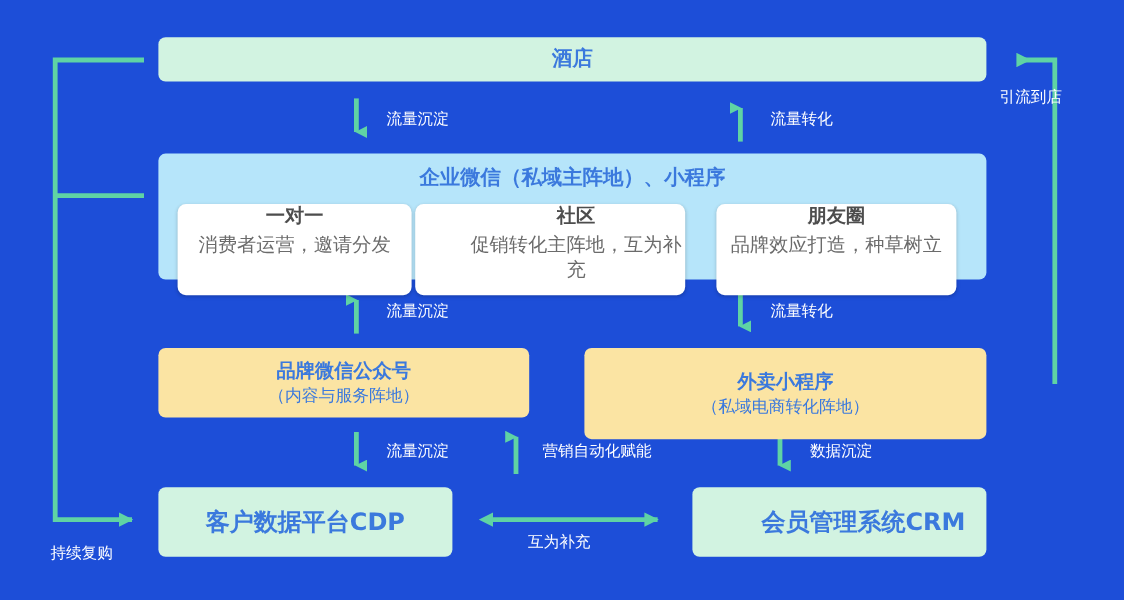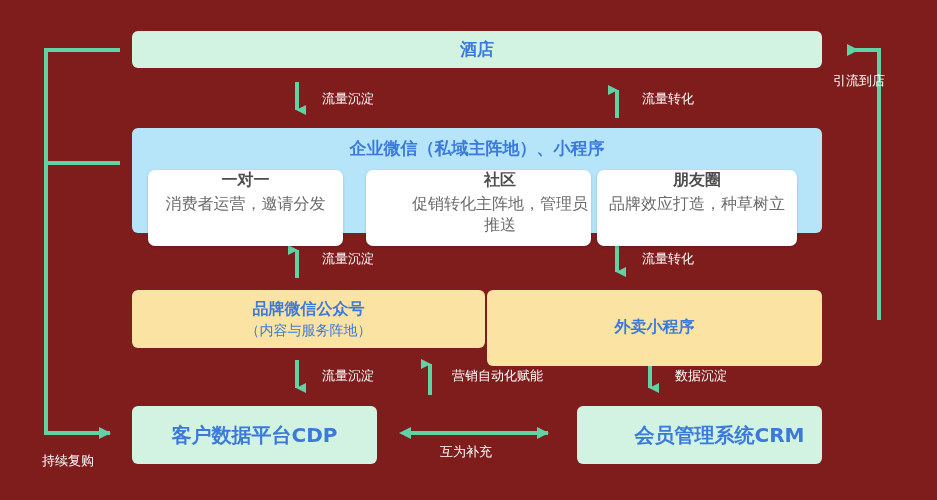--- a/index.html
+++ b/index.html
@@ -7,21 +7,21 @@
     padding: 0;
     background: #555266;
   }
   body {
     font-family: "DejaVu Sans", "Liberation Sans", sans-serif;
   }
   #stage {
     position: relative;
     width: 937px;
     height: 500px;
-    background: #7f1d1d;
+    background: #1d4ed8;
     overflow: hidden;
   }
 
   
   .box {
     position: absolute;
     box-sizing: border-box;
     border-radius: 6px;
     display: flex;
     flex-direction: column;
@@ -71,25 +71,25 @@
     align-items: center;
     justify-content: flex-start;
     text-align: center;
     top: 170px;
     height: 76px;
   }
   .subcard .sc-title { font-size: 16px; margin-bottom: 3px; }
   .subcard .sc-desc  { font-size: 16px; }
 
   #subcard-0 { left: 148px; width: 195px; }
-  #subcard-1 { left: 366px; width: 225px; padding-left: 43px; }
+  #subcard-1 { left: 346px; width: 225px; padding-left: 43px; }
   #subcard-2 { left: 597px; width: 200px; }
 
   #brand-mp-box {
-    left: 132px; top: 290px; width: 353px; height: 58px;
+    left: 132px; top: 290px; width: 309px; height: 58px;
   }
   #takeaway-box {
     left: 487px; top: 290px; width: 335px; height: 76px; text-align: right;
   }
   .amber-title { font-size: 16px; margin-bottom: 3px; }
   .amber-sub   { font-size: 14px; color: #3b79dd; font-weight: normal; }
 
   #cdp-box {
     left: 132px; top: 406px; width: 245px; height: 58px;
   }
@@ -189,36 +189,37 @@
   <div class="box box-blue" id="wecom-panel">
     <div class="panel-title t-blue">企业微信（私域主阵地）、小程序</div>
   </div>
 
   <div class="subcard" id="subcard-0">
     <div class="sc-title t-dark">一对一</div>
     <div class="sc-desc t-sub-dark">消费者运营，邀请分发</div>
   </div>
   <div class="subcard" id="subcard-1">
     <div class="sc-title t-dark">社区</div>
-    <div class="sc-desc t-sub-dark">促销转化主阵地，管理员推送</div>
+    <div class="sc-desc t-sub-dark">促销转化主阵地，互为补充</div>
   </div>
   <div class="subcard" id="subcard-2">
     <div class="sc-title t-dark">朋友圈</div>
     <div class="sc-desc t-sub-dark">品牌效应打造，种草树立</div>
   </div>
 
   <div class="arrow-label" style="left:322px; top:250px;">流量沉淀</div>
   <div class="arrow-label" style="left:642px; top:250px;">流量转化</div>
 
   <div class="box box-amber" id="brand-mp-box">
     <div class="amber-title t-blue">品牌微信公众号</div>
     <div class="amber-sub">（内容与服务阵地）</div>
   </div>
   <div class="box box-amber" id="takeaway-box">
     <div class="amber-title t-blue">外卖小程序</div>
+    <div class="amber-sub">（私域电商转化阵地）</div>
   </div>
 
   <div class="arrow-label" style="left:322px; top:367px;">流量沉淀</div>
   <div class="arrow-label" style="left:452px; top:367px;">营销自动化赋能</div>
   <div class="arrow-label" style="left:675px; top:367px;">数据沉淀</div>
 
   <div class="box box-mint" id="cdp-box">
     <div class="label t-blue">客户数据平台CDP</div>
   </div>
   <div class="box box-mint" id="crm-box">

